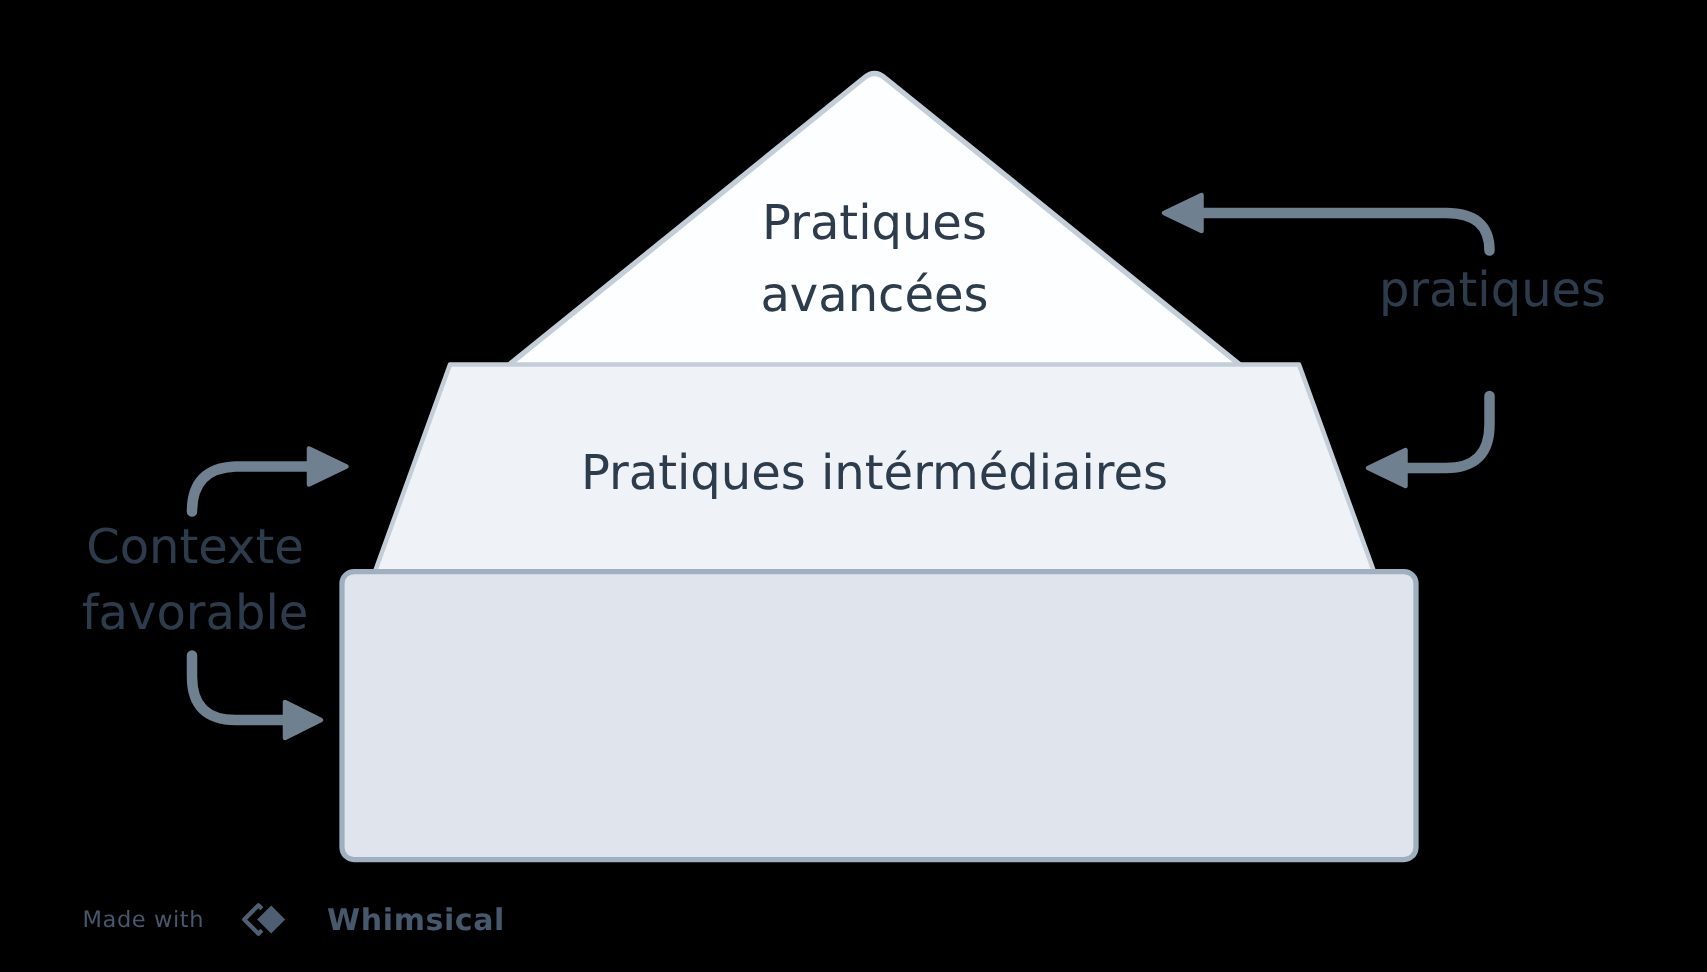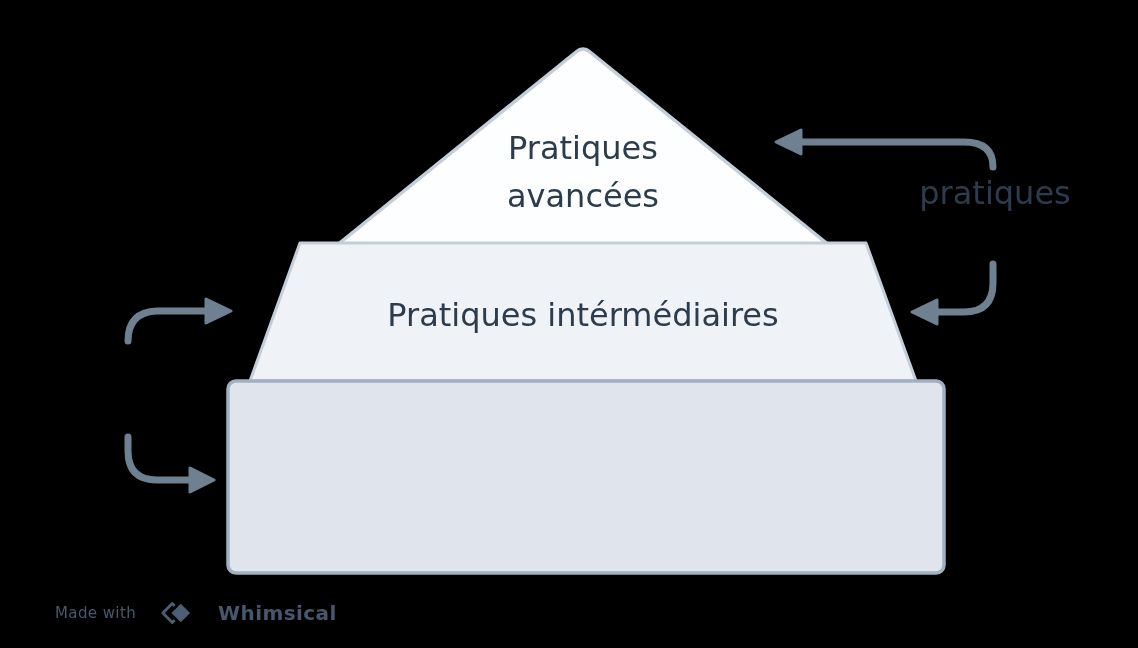--- a/index.html
+++ b/index.html
@@ -66,20 +66,24 @@
   <div class="label lbl-top">
     <div>Pratiques</div>
     <div>avancées</div>
   </div>
 
   <div class="label lbl-mid">
     <div>Pratiques intérmédiaires</div>
   </div>
 
 
+  <div class="label lbl-left">
+    <div>Contexte</div>
+    <div>favorable</div>
+  </div>
 
   <div class="label lbl-right">
     <div>pratiques</div>
   </div>
 
   <div class="watermark">
     <span class="wm-made">Made with</span>
     <svg width="34" height="34" viewBox="0 0 36 36">
       <polygon points="13,8 23,18 13,28 3,18" fill="none" stroke="#4e5f73" stroke-width="3" stroke-linejoin="round"></polygon>
       <polygon points="22,6 34,18 22,30 10,18" fill="#4e5f73" stroke="#000000" stroke-width="3" stroke-linejoin="round"></polygon>

